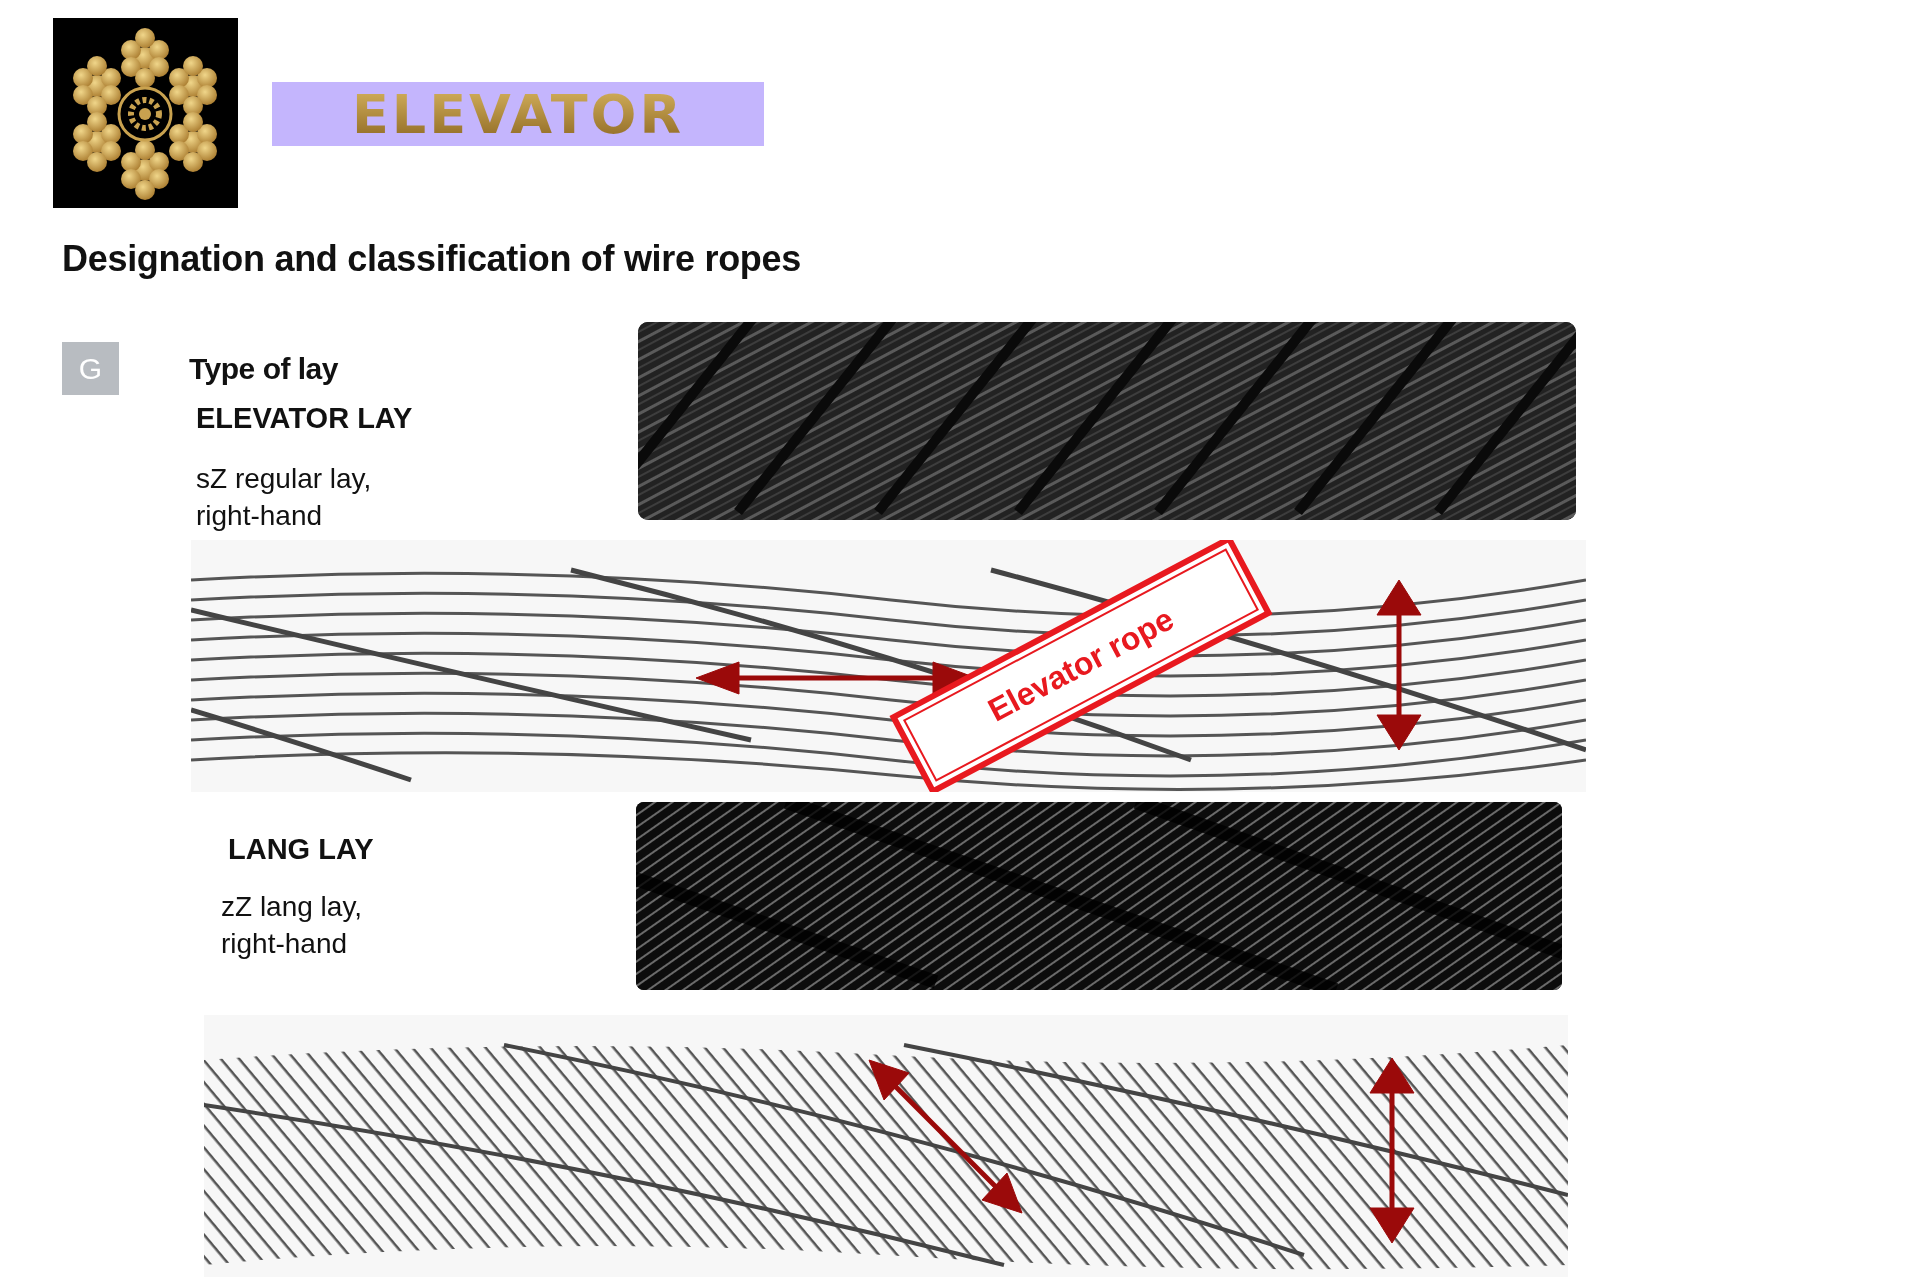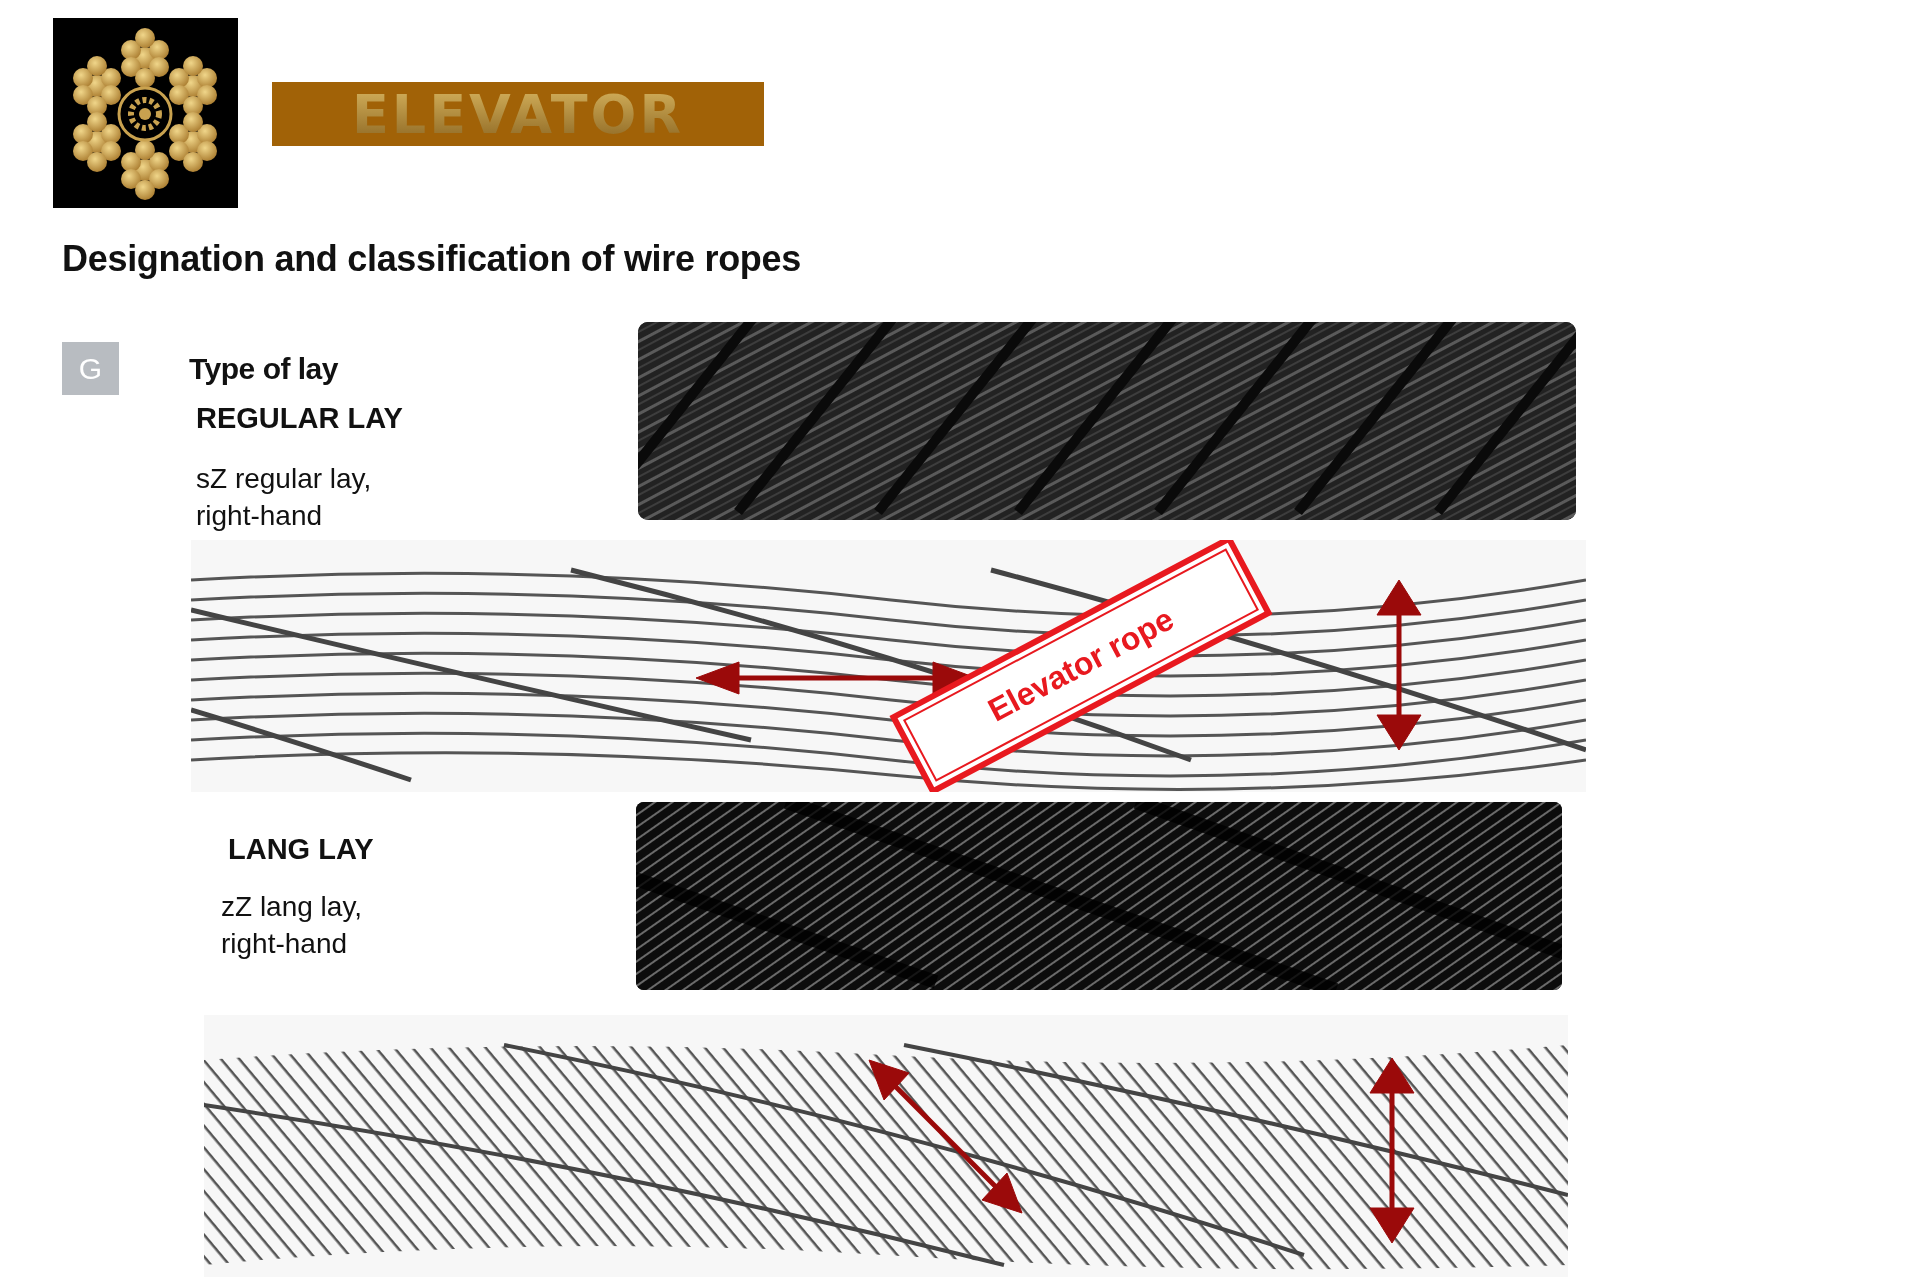--- a/index.html
+++ b/index.html
@@ -1,19 +1,19 @@
 <!DOCTYPE html>
 <html><head>
 <meta charset="utf-8">
 <style>
   html,body{margin:0;padding:0;background:#fff;}
   body{width:1920px;height:1280px;position:relative;overflow:hidden;font-family:"Liberation Sans",sans-serif;color:#111;}
   .abs{position:absolute;}
   .logo-box{left:53px;top:18px;width:185px;height:190px;background:#000;}
-  .brand{left:272px;top:82px;width:492px;height:64px;background:#a16207;display:flex;align-items:center;justify-content:center;}
+  .brand{left:272px;top:82px;width:492px;height:64px;background:#c4b5fd;display:flex;align-items:center;justify-content:center;}
   .brand span{font-family:"DejaVu Sans",sans-serif;font-weight:bold;font-size:54px;letter-spacing:3px;color:#b8913d;background:linear-gradient(180deg,#d9b660,#8a6420);-webkit-background-clip:text;background-clip:text;-webkit-text-fill-color:transparent;}
   .title{left:62px;top:238px;font-size:36px;font-weight:bold;letter-spacing:-0.3px;}
   .gbox{left:62px;top:342px;width:57px;height:53px;background:#b8bcc1;color:#fff;font-size:30px;display:flex;align-items:center;justify-content:center;}
   .type-lay{left:189px;top:352px;font-size:30px;font-weight:bold;letter-spacing:-0.5px;text-align:right;}
   .h-lay{font-size:29px;font-weight:bold;}
   .sub{font-size:28px;line-height:37px;}
   .photo{background:#1a1a1a;overflow:hidden;}
   .drawing{background:#f7f7f7;overflow:hidden;}
   svg{display:block;}
 </style>
@@ -93,21 +93,21 @@
 
 <div class="abs brand">
   <span>ELEVATOR</span>
 </div>
 
 <div class="abs title">Designation and classification of wire ropes</div>
 
 <div class="abs gbox">G</div>
 <div class="abs type-lay">Type of lay</div>
 
-<div class="abs h-lay" style="left:196px;top:402px;">REGULAR LAY</div>
+<div class="abs h-lay" style="left:196px;top:402px;">ELEVATOR LAY</div>
 <div class="abs sub" style="left:196px;top:460px;">
   <div>sZ regular lay,</div>
   <div>right-hand</div>
 </div>
 
 <div class="abs photo" style="left:638px;top:322px;width:938px;height:198px;border-radius:10px;">
   <svg width="938" height="198" viewBox="0 0 938 198">
     <defs>
       <pattern id="wiresA" width="16" height="16" patternUnits="userSpaceOnUse" patternTransform="rotate(-28)">
         <rect width="16" height="16" fill="#222"></rect>

